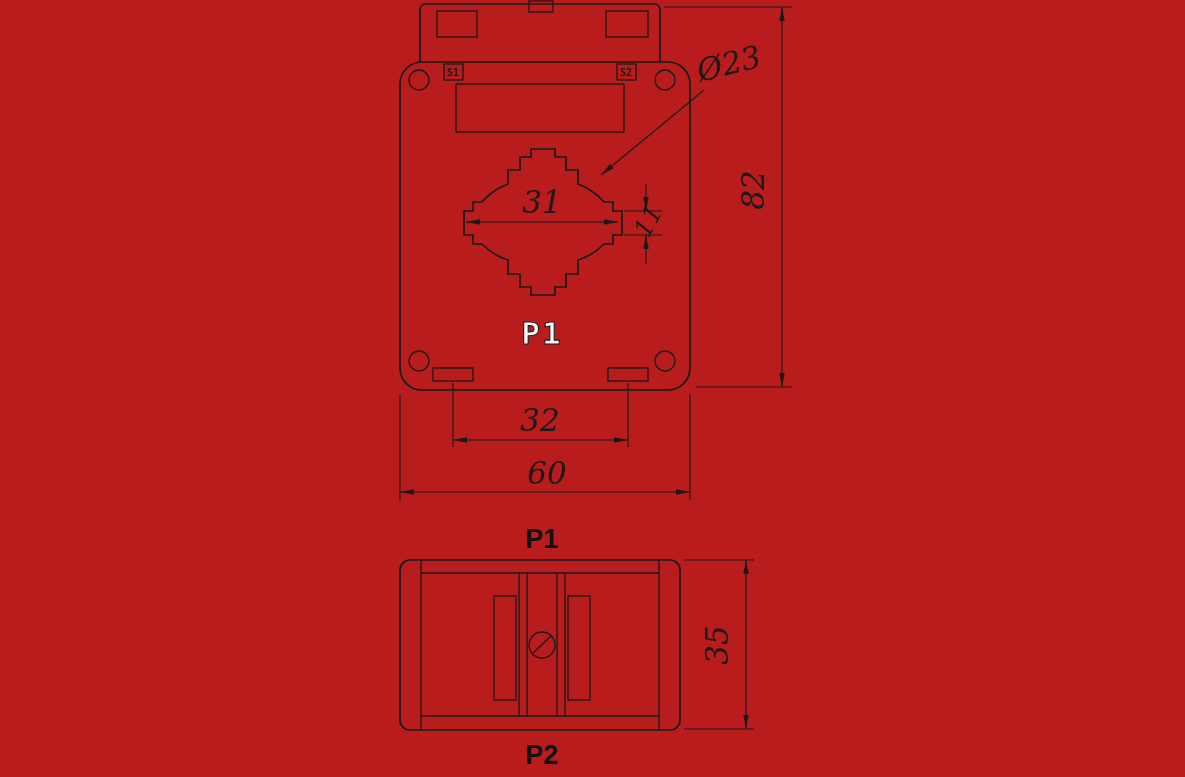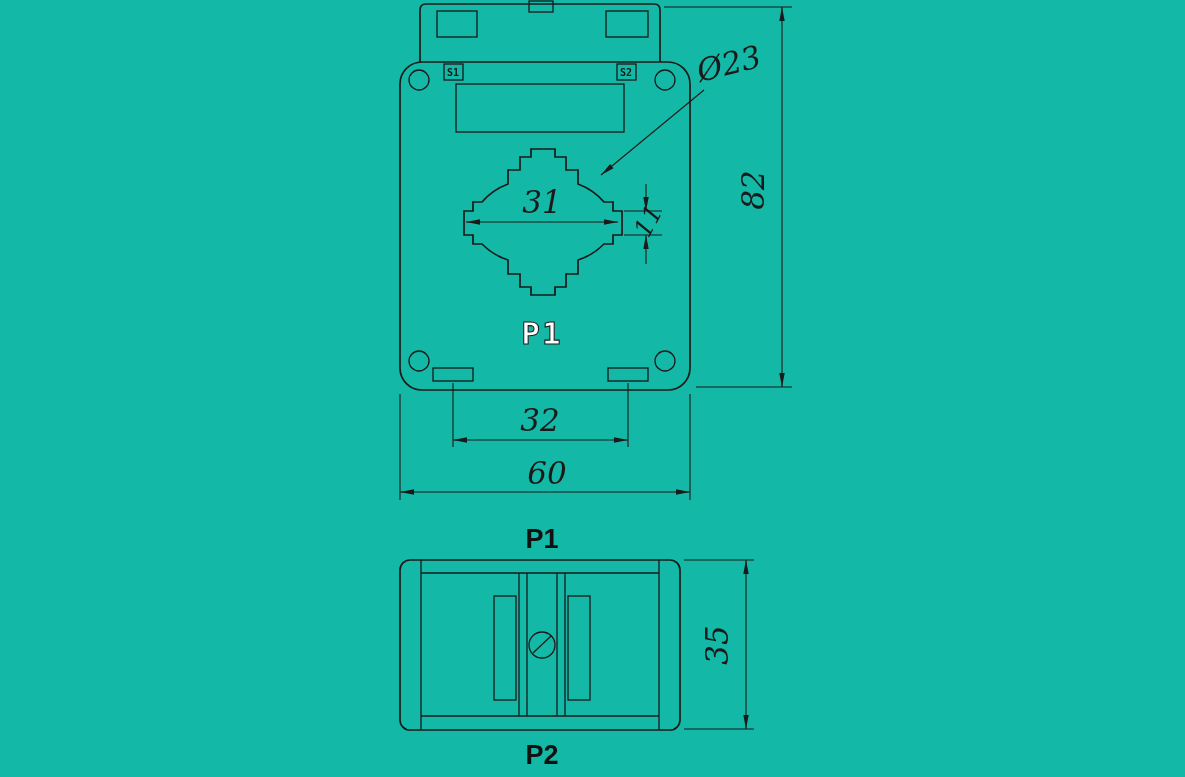--- a/index.html
+++ b/index.html
@@ -1,19 +1,19 @@
 <!DOCTYPE html>
 <html><head>
 <meta charset="utf-8">
 <style>
   html,body{margin:0;padding:0;background:#ffffff;}
   .canvas{
     position:relative;
     width:1185px;height:777px;
-    background:#14b8a6;
+    background:#b91c1c;
     font-family:"Liberation Sans", sans-serif;
     overflow:hidden;
   }
   svg{display:block;}
   .outline{fill:none;stroke:#1a1a1a;stroke-width:1.7;}
   .inner{fill:none;stroke:#1a1a1a;stroke-width:1.3;}
   .dimline{fill:none;stroke:#1a1a1a;stroke-width:1.1;}
   .dimtext{
     font-family:"DejaVu Serif", serif;
     font-style:italic;

